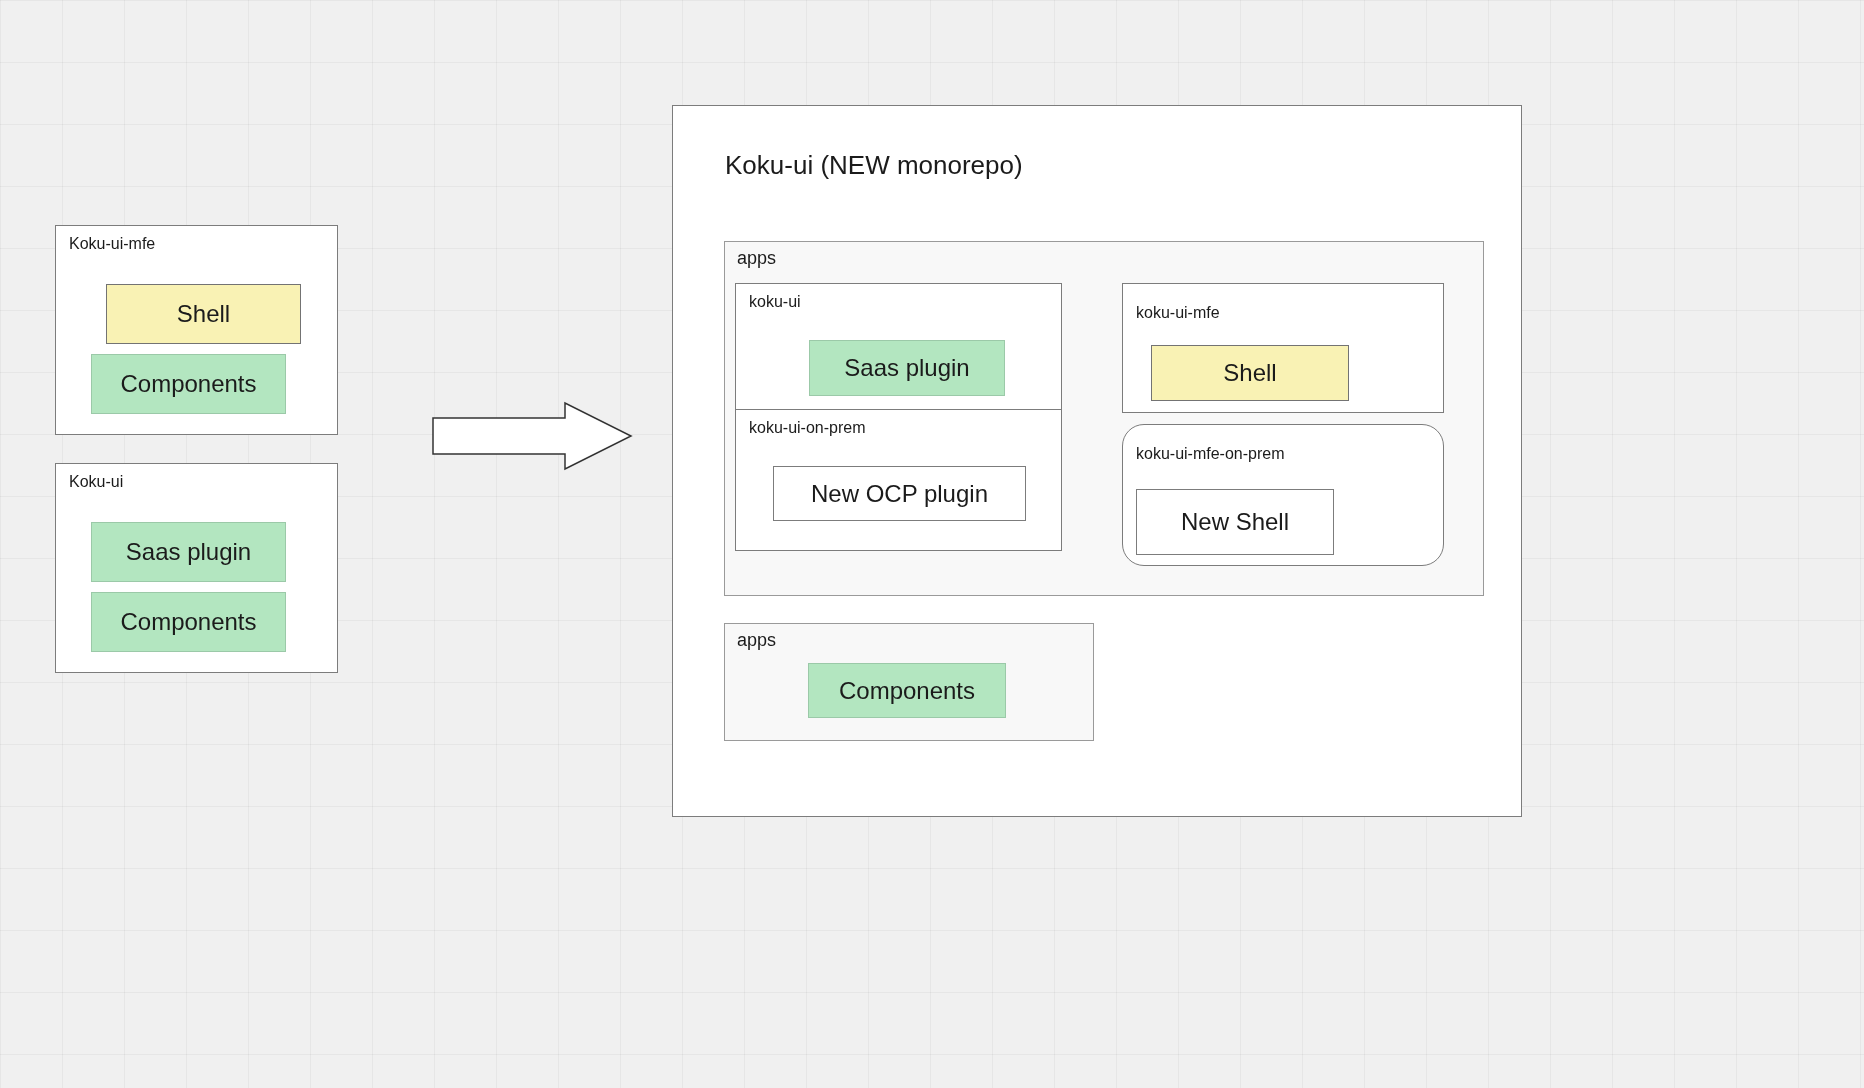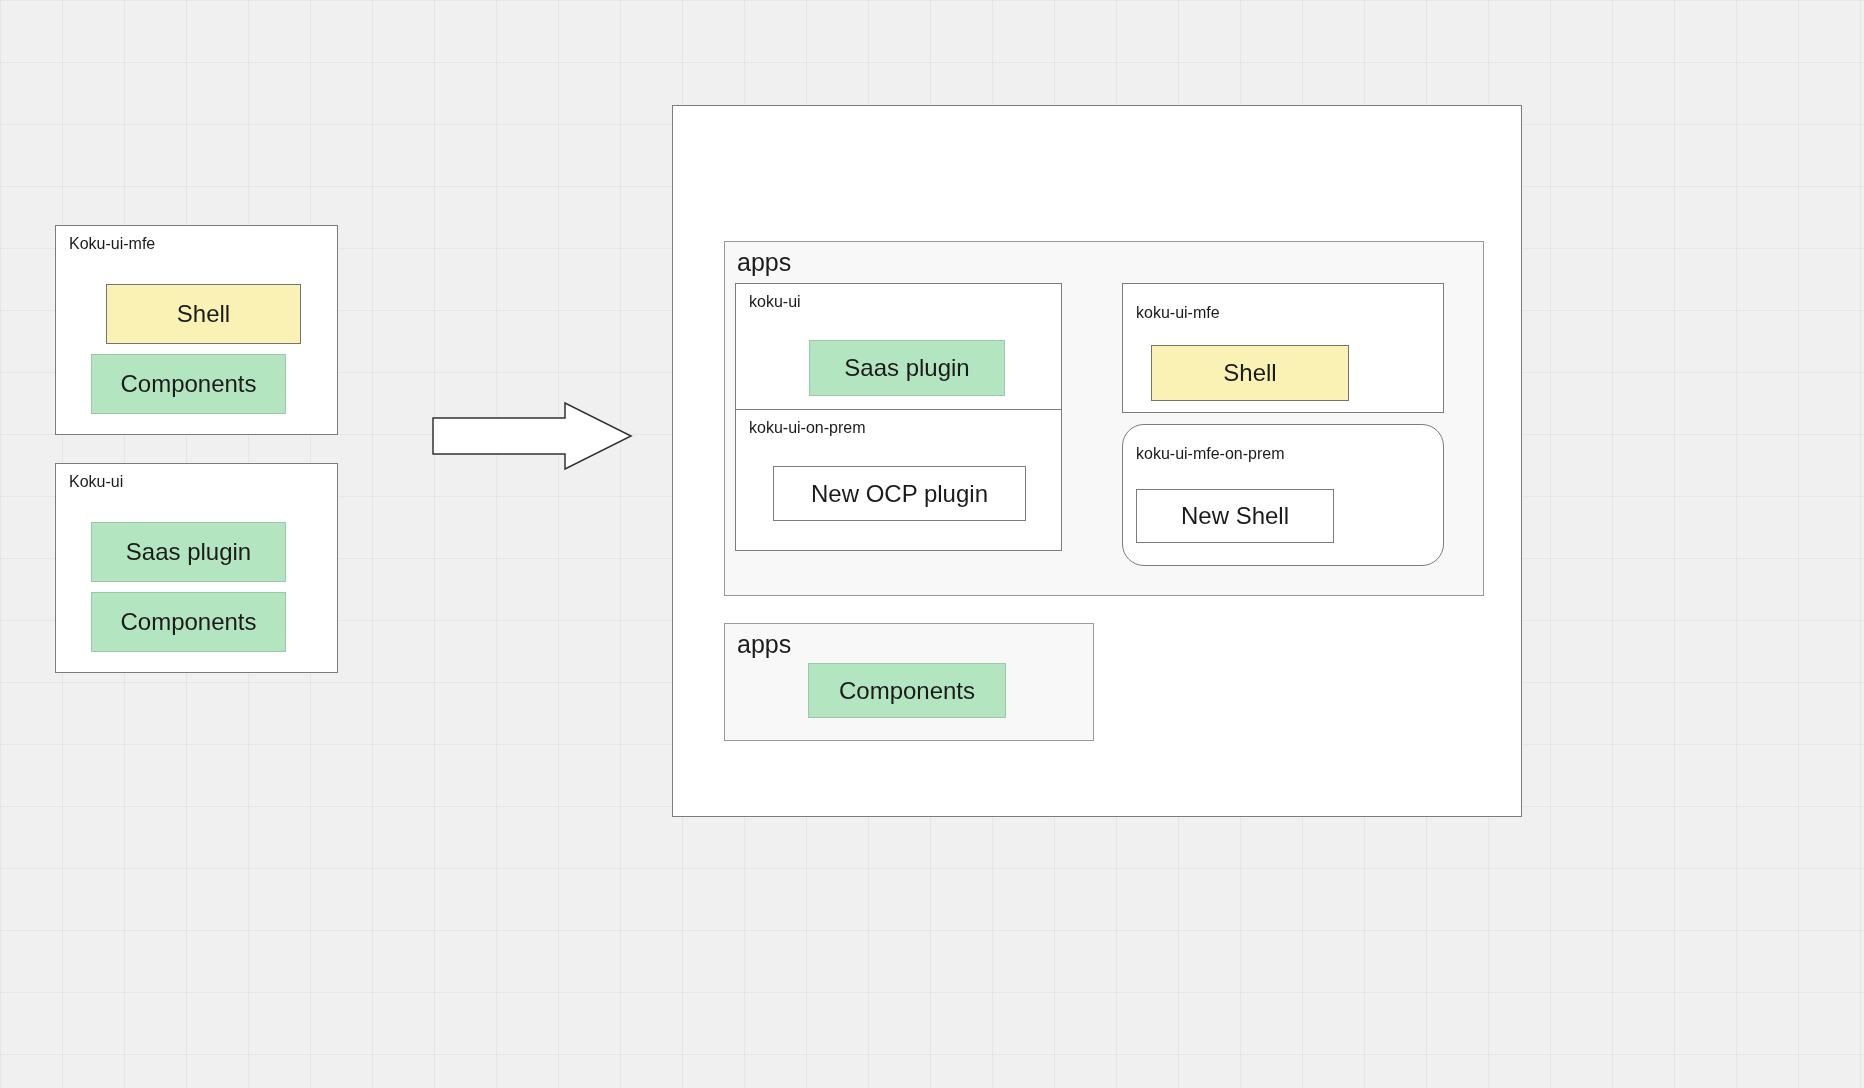--- a/index.html
+++ b/index.html
@@ -40,21 +40,21 @@
   .fill-white  { background: #ffffff; border: 1px solid #7c7c7c; text-align: center; }
 
   .container-box {
     position: absolute;
     background: #f8f8f8;
     border: 1px solid #9a9a9a;
   }
   .container-label {
     position: absolute;
     left: 12px; top: 6px;
-    font-size: 25px;
+    font-size: 18px;
   }
 
   .monorepo-title {
     position: absolute;
     left: 52px; top: 44px;
     font-size: 26px;
     white-space: nowrap;
   }
 
   .arrow-wrap { position: absolute; left: 430px; top: 399px; width: 205px; height: 74px; }
@@ -76,20 +76,21 @@
     <div class="module fill-green" style="left:35px; top:128px; width:195px; height:60px;">Components</div>
   </div>
 
   <div class="arrow-wrap">
     <svg width="205" height="74" viewBox="0 0 205 74">
       <polygon points="3,19 135,19 135,4 201,37 135,70 135,55 3,55" fill="#ffffff" stroke="#333333" stroke-width="1.5"></polygon>
     </svg>
   </div>
 
   <div class="node" style="left:672px; top:105px; width:850px; height:712px;">
+    <div class="monorepo-title">Koku-ui (NEW monorepo)</div>
 
     <div class="container-box" style="left:51px; top:135px; width:760px; height:355px;">
       <div class="container-label">apps</div>
 
       <div class="node" style="left:10px; top:41px; width:327px; height:130px;">
         <div class="node-title">koku-ui</div>
         <div class="module fill-green" style="left:73px; top:56px; width:196px; height:56px;">Saas plugin</div>
       </div>
 
       <div class="node" style="left:397px; top:41px; width:322px; height:130px;">
@@ -97,21 +98,21 @@
         <div class="module fill-yellow" style="left:13px; top:61px; width:198px; height:56px;">Shell</div>
       </div>
 
       <div class="node" style="left:10px; top:167px; width:327px; height:142px;">
         <div class="node-title">koku-ui-on-prem</div>
         <div class="module fill-white" style="left:37px; top:56px; width:253px; height:55px;">New OCP plugin</div>
       </div>
 
       <div class="node" style="left:397px; top:182px; width:322px; height:142px;border-radius:22px;">
         <div class="node-title" style="top:20px;">koku-ui-mfe-on-prem</div>
-        <div class="module fill-white" style="left:13px; top:64px; width:198px; height:54px;">New Shell</div>
+        <div class="module fill-white" style="left:13px; top:64px; width:198px; height:66px;">New Shell</div>
       </div>
     </div>
 
     <div class="container-box" style="left:51px; top:517px; width:370px; height:118px;">
       <div class="container-label">apps</div>
       <div class="module fill-green" style="left:83px; top:39px; width:198px; height:55px;">Components</div>
     </div>
   </div>
 
 </div>

